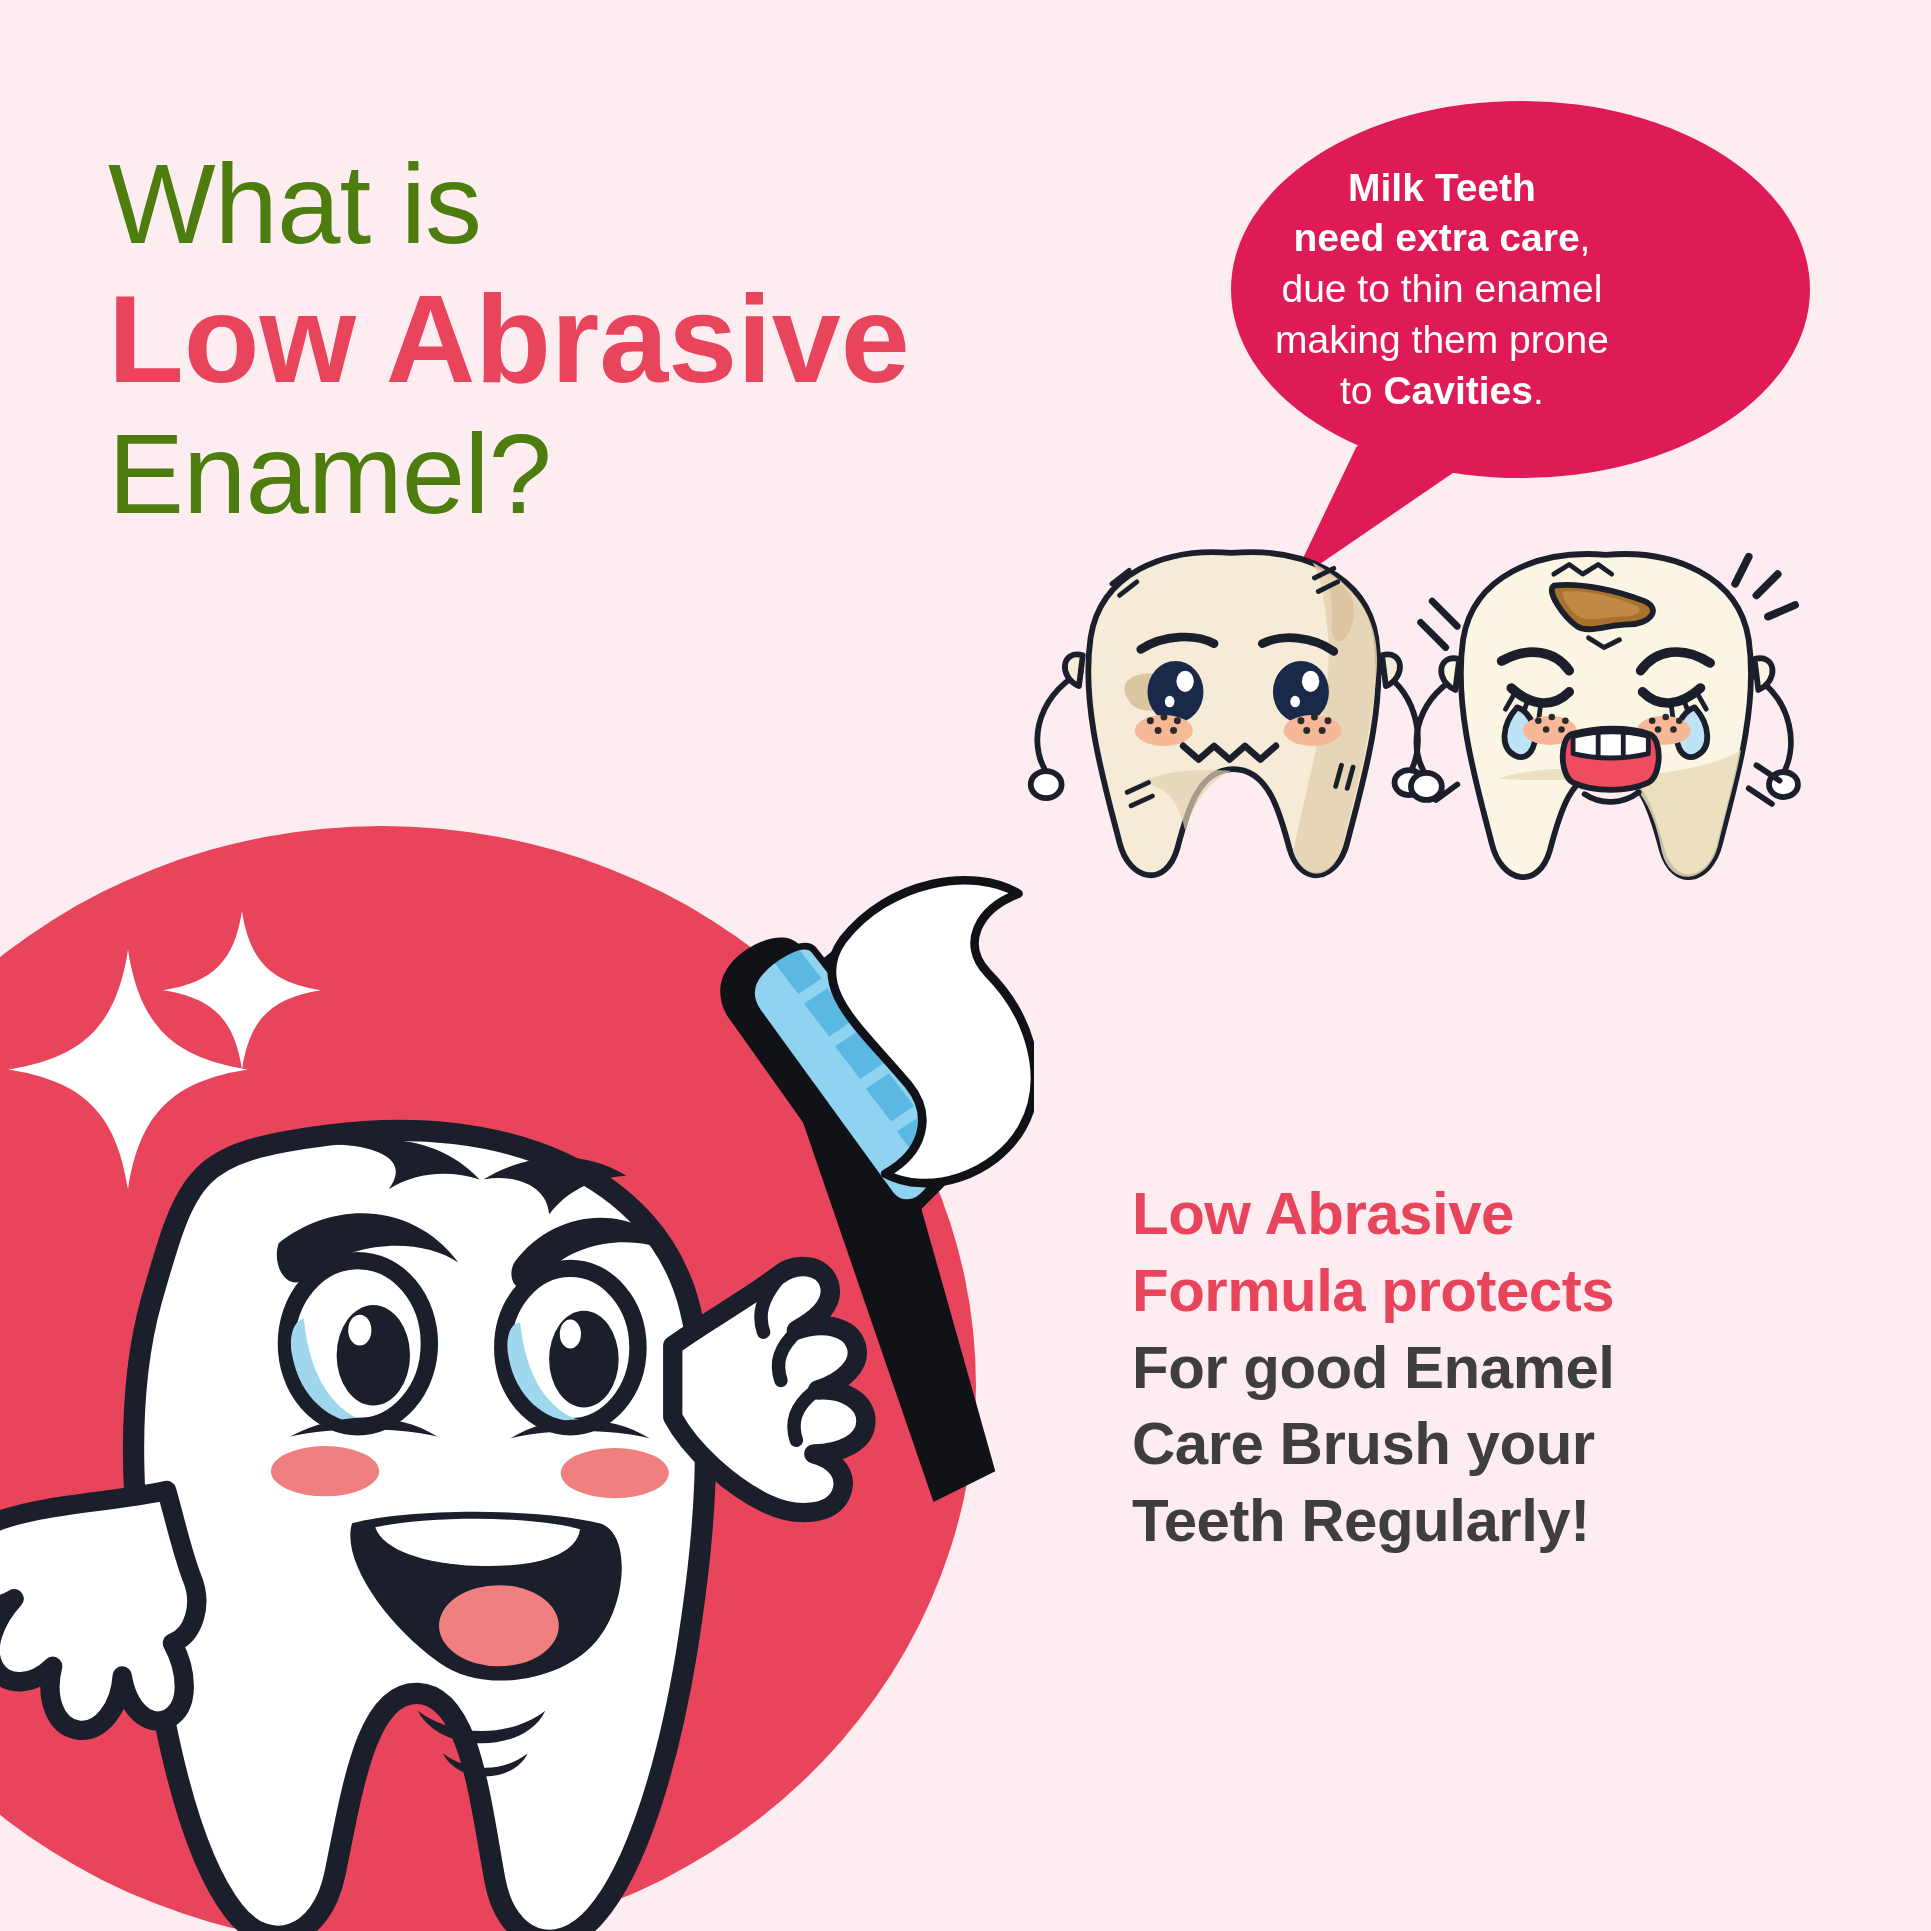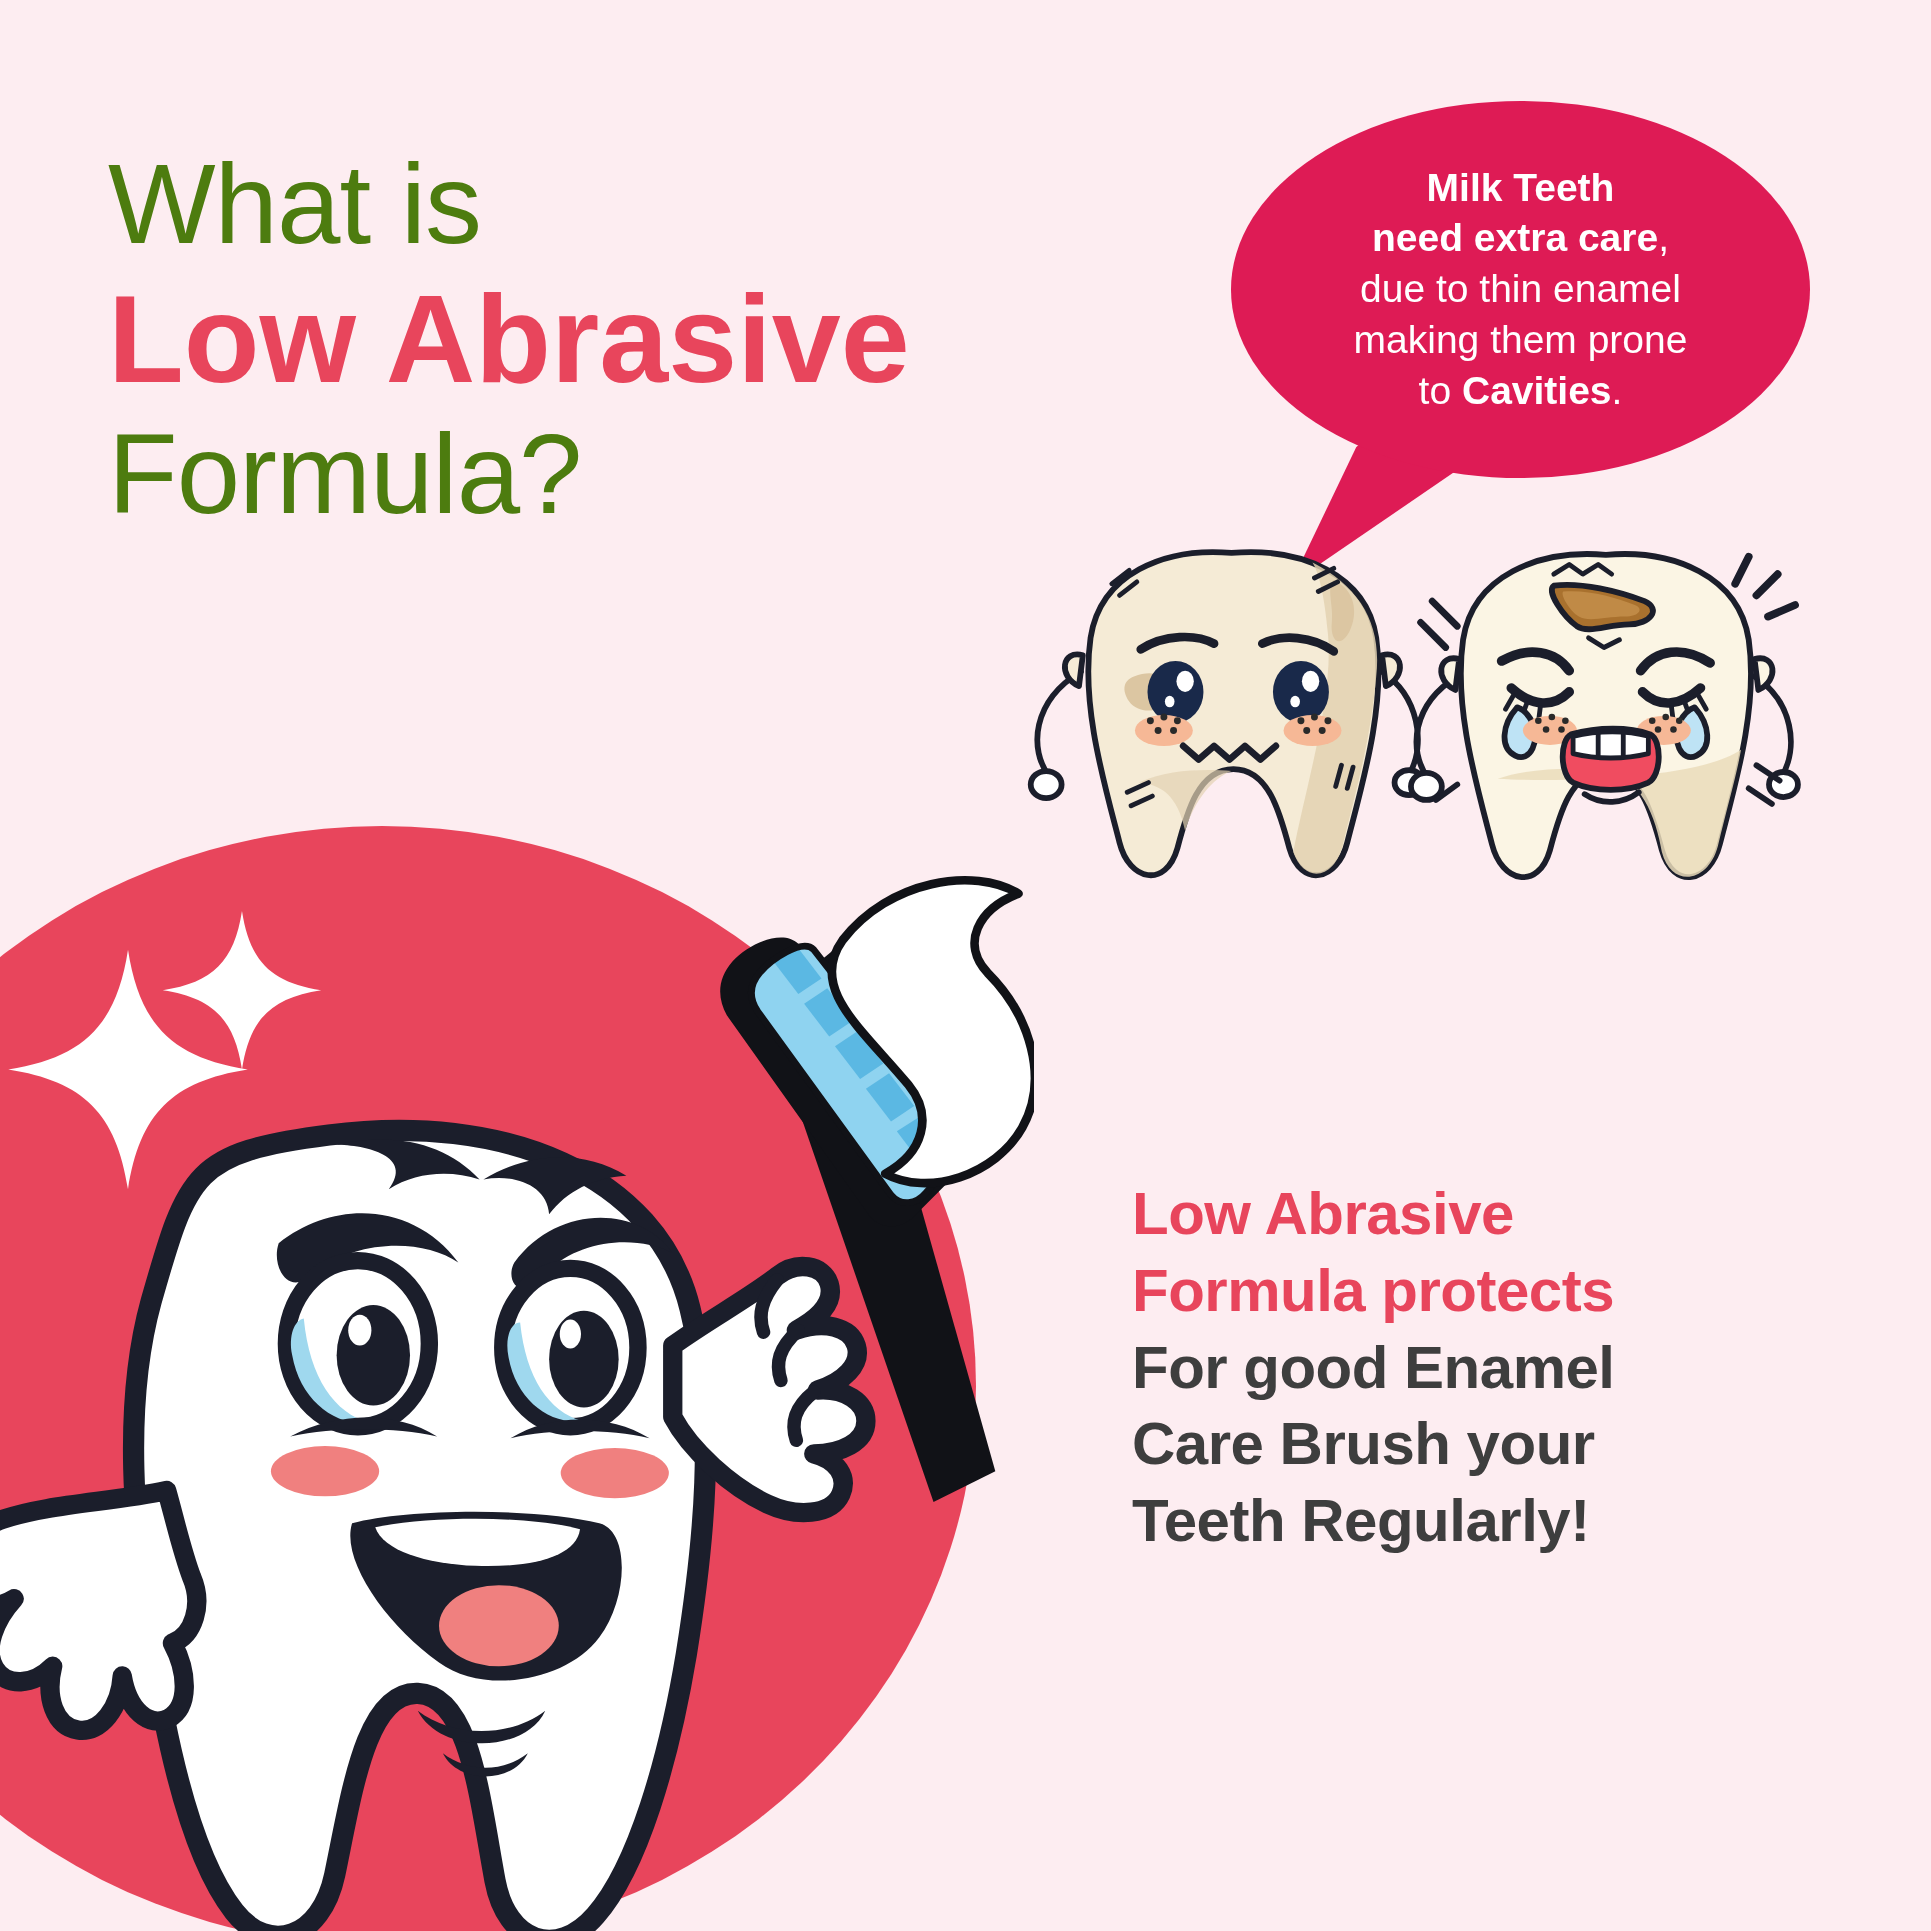--- a/index.html
+++ b/index.html
@@ -28,21 +28,21 @@
     font-weight:800;
     letter-spacing:0px;
     line-height:1.22;
   }
 
   
   .bubble-wrap{position:absolute;left:1231px;top:101px;width:579px;height:454px;}
   .bubble{
     position:absolute;left:0;top:0;width:579px;height:377px;
     background:#DE1B55;border-radius:50% / 50%;
-    display:flex;align-items:center;justify-content:center;
+    display:flex;align-items:center;justify-content:flex-start;
   }
   .bubble-text{
     color:#fff;text-align:center;
     font-size:39px;line-height:1.3;
     padding:0 44px;font-weight:400;
   }
   .bubble-text b{font-weight:800;}
   .bubble-tail{position:absolute;left:50px;top:290px;width:222px;height:193px;}
 
   
@@ -63,21 +63,21 @@
   .bc-line.plain{color:#3E3E3E;font-weight:700;letter-spacing:-0.5px;}
 </style>
 </head>
 <body>
 
 <div id="stage">
 
   <div class="headline">
     <span class="hl-line">What is</span>
     <span class="hl-line accent">Low Abrasive</span>
-    <span class="hl-line">Formula?</span>
+    <span class="hl-line">Enamel?</span>
   </div>
 
   <div class="bubble-wrap">
     <svg class="bubble-tail" viewBox="0 0 230 200">
       <path d="M 150 0 L 200 70 L 10 200 L 78 58 Z" fill="#DE1B55"></path>
     </svg>
     <div class="bubble">
       <div class="bubble-text">
         <b>Milk Teeth</b><br>
         <b>need extra care</b><span>,</span><br>

